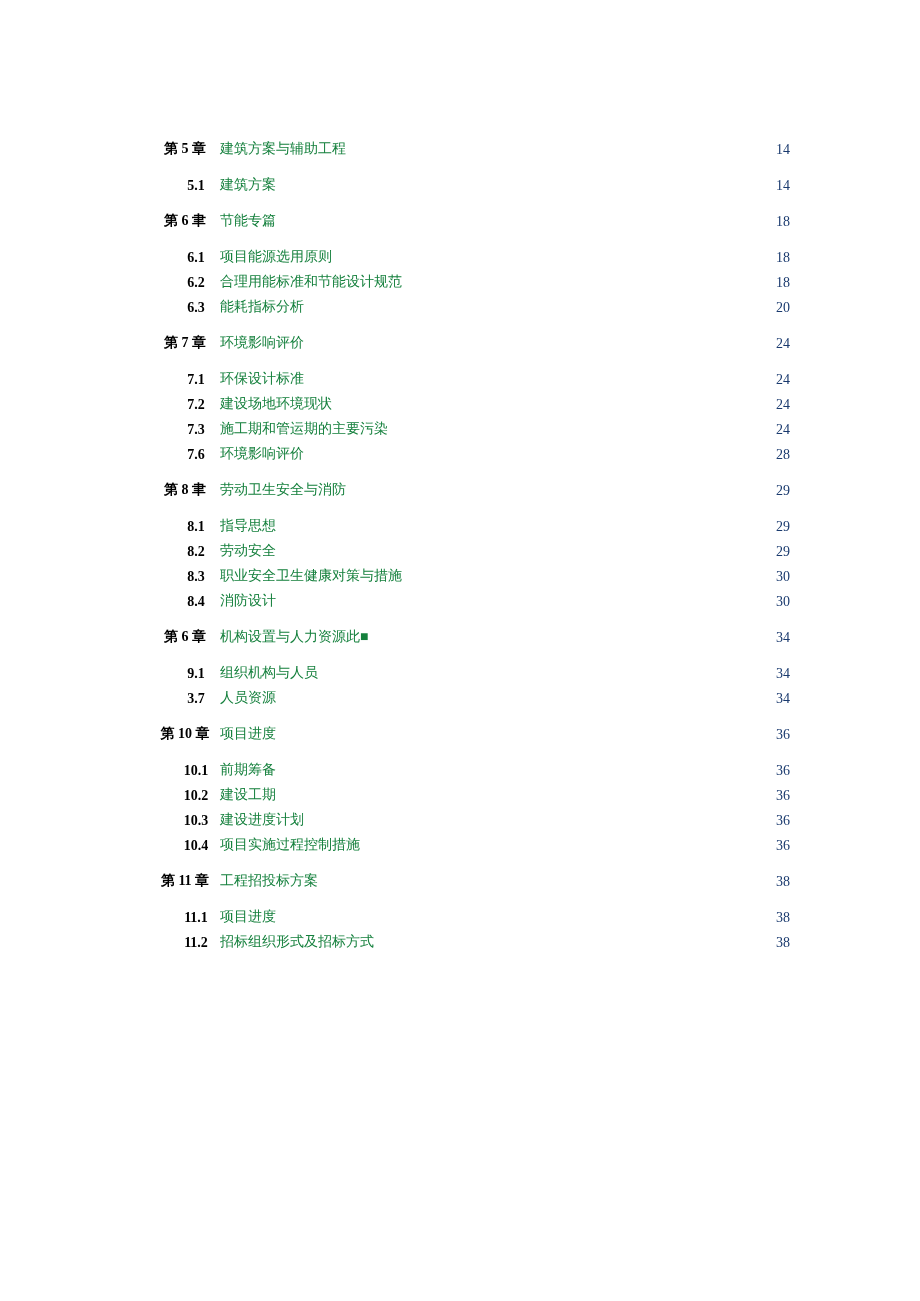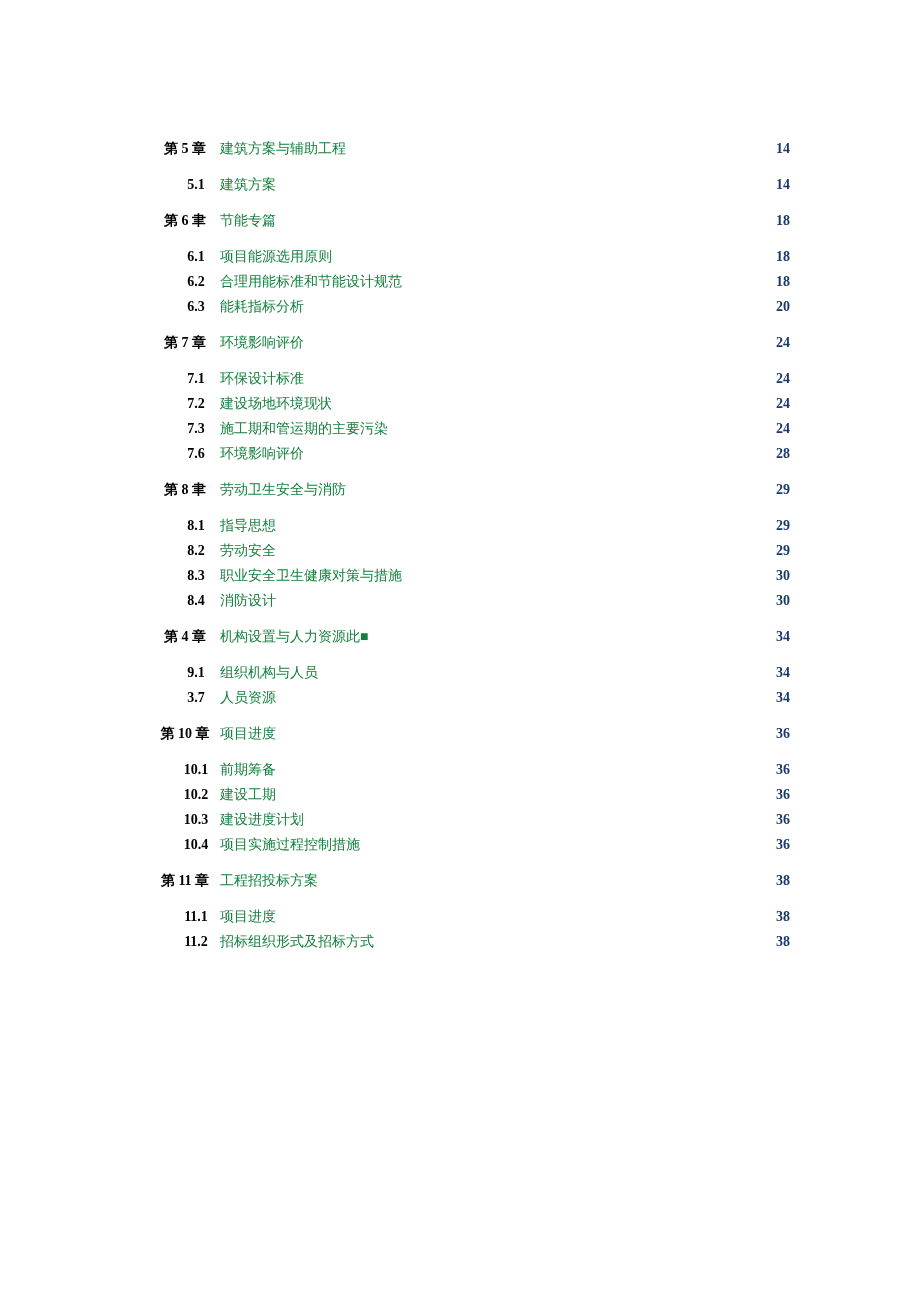--- a/index.html
+++ b/index.html
@@ -6,21 +6,21 @@
     body {
       width: 920px;
       height: 1301px;
       background: #fff;
       font-family: "SimSun", "宋体", serif;
       padding: 140px 130px 140px 150px;
     }
     .toc { width: 100%; }
     .entry {
       display: flex;
-      align-items: center;
+      align-items: flex-end;
       white-space: nowrap;
       font-size: 14px;
       width: 100%;
     }
     .entry.chapter {
       margin-top: 18px;
       margin-bottom: 18px;
     }
     .entry.chapter:first-child {
       margin-top: 0;
@@ -52,21 +52,21 @@
     .dots::after {
       content: "........................................................................................................................................................................................";
       letter-spacing: 2px;
       color: #000;
       font-size: 13px;
       position: absolute;
       left: 0;
     }
     .page-col {
       color: #1a3a6e;
-      font-weight: bold;
+      font-weight: normal;
       font-family: "Times New Roman", serif;
       padding-left: 4px;
     }
   </style>
 </head>
 <body>
 
 <div class="toc" id="toc-root">
     <div class="entry chapter">
       <span class="num-col">第 5 章</span>
@@ -158,21 +158,21 @@
       <span class="dots"></span>
       <span class="page-col">30</span>
     </div>
     <div class="entry section">
       <span class="num-col">8.4</span>
       <span class="title-col">消防设计</span>
       <span class="dots"></span>
       <span class="page-col">30</span>
     </div>
     <div class="entry chapter">
-      <span class="num-col">第 4 章</span>
+      <span class="num-col">第 6 章</span>
       <span class="title-col">机构设置与人力资源此■</span>
       <span class="dots"></span>
       <span class="page-col">34</span>
     </div>
     <div class="entry section">
       <span class="num-col">9.1</span>
       <span class="title-col">组织机构与人员</span>
       <span class="dots"></span>
       <span class="page-col">34</span>
     </div>

